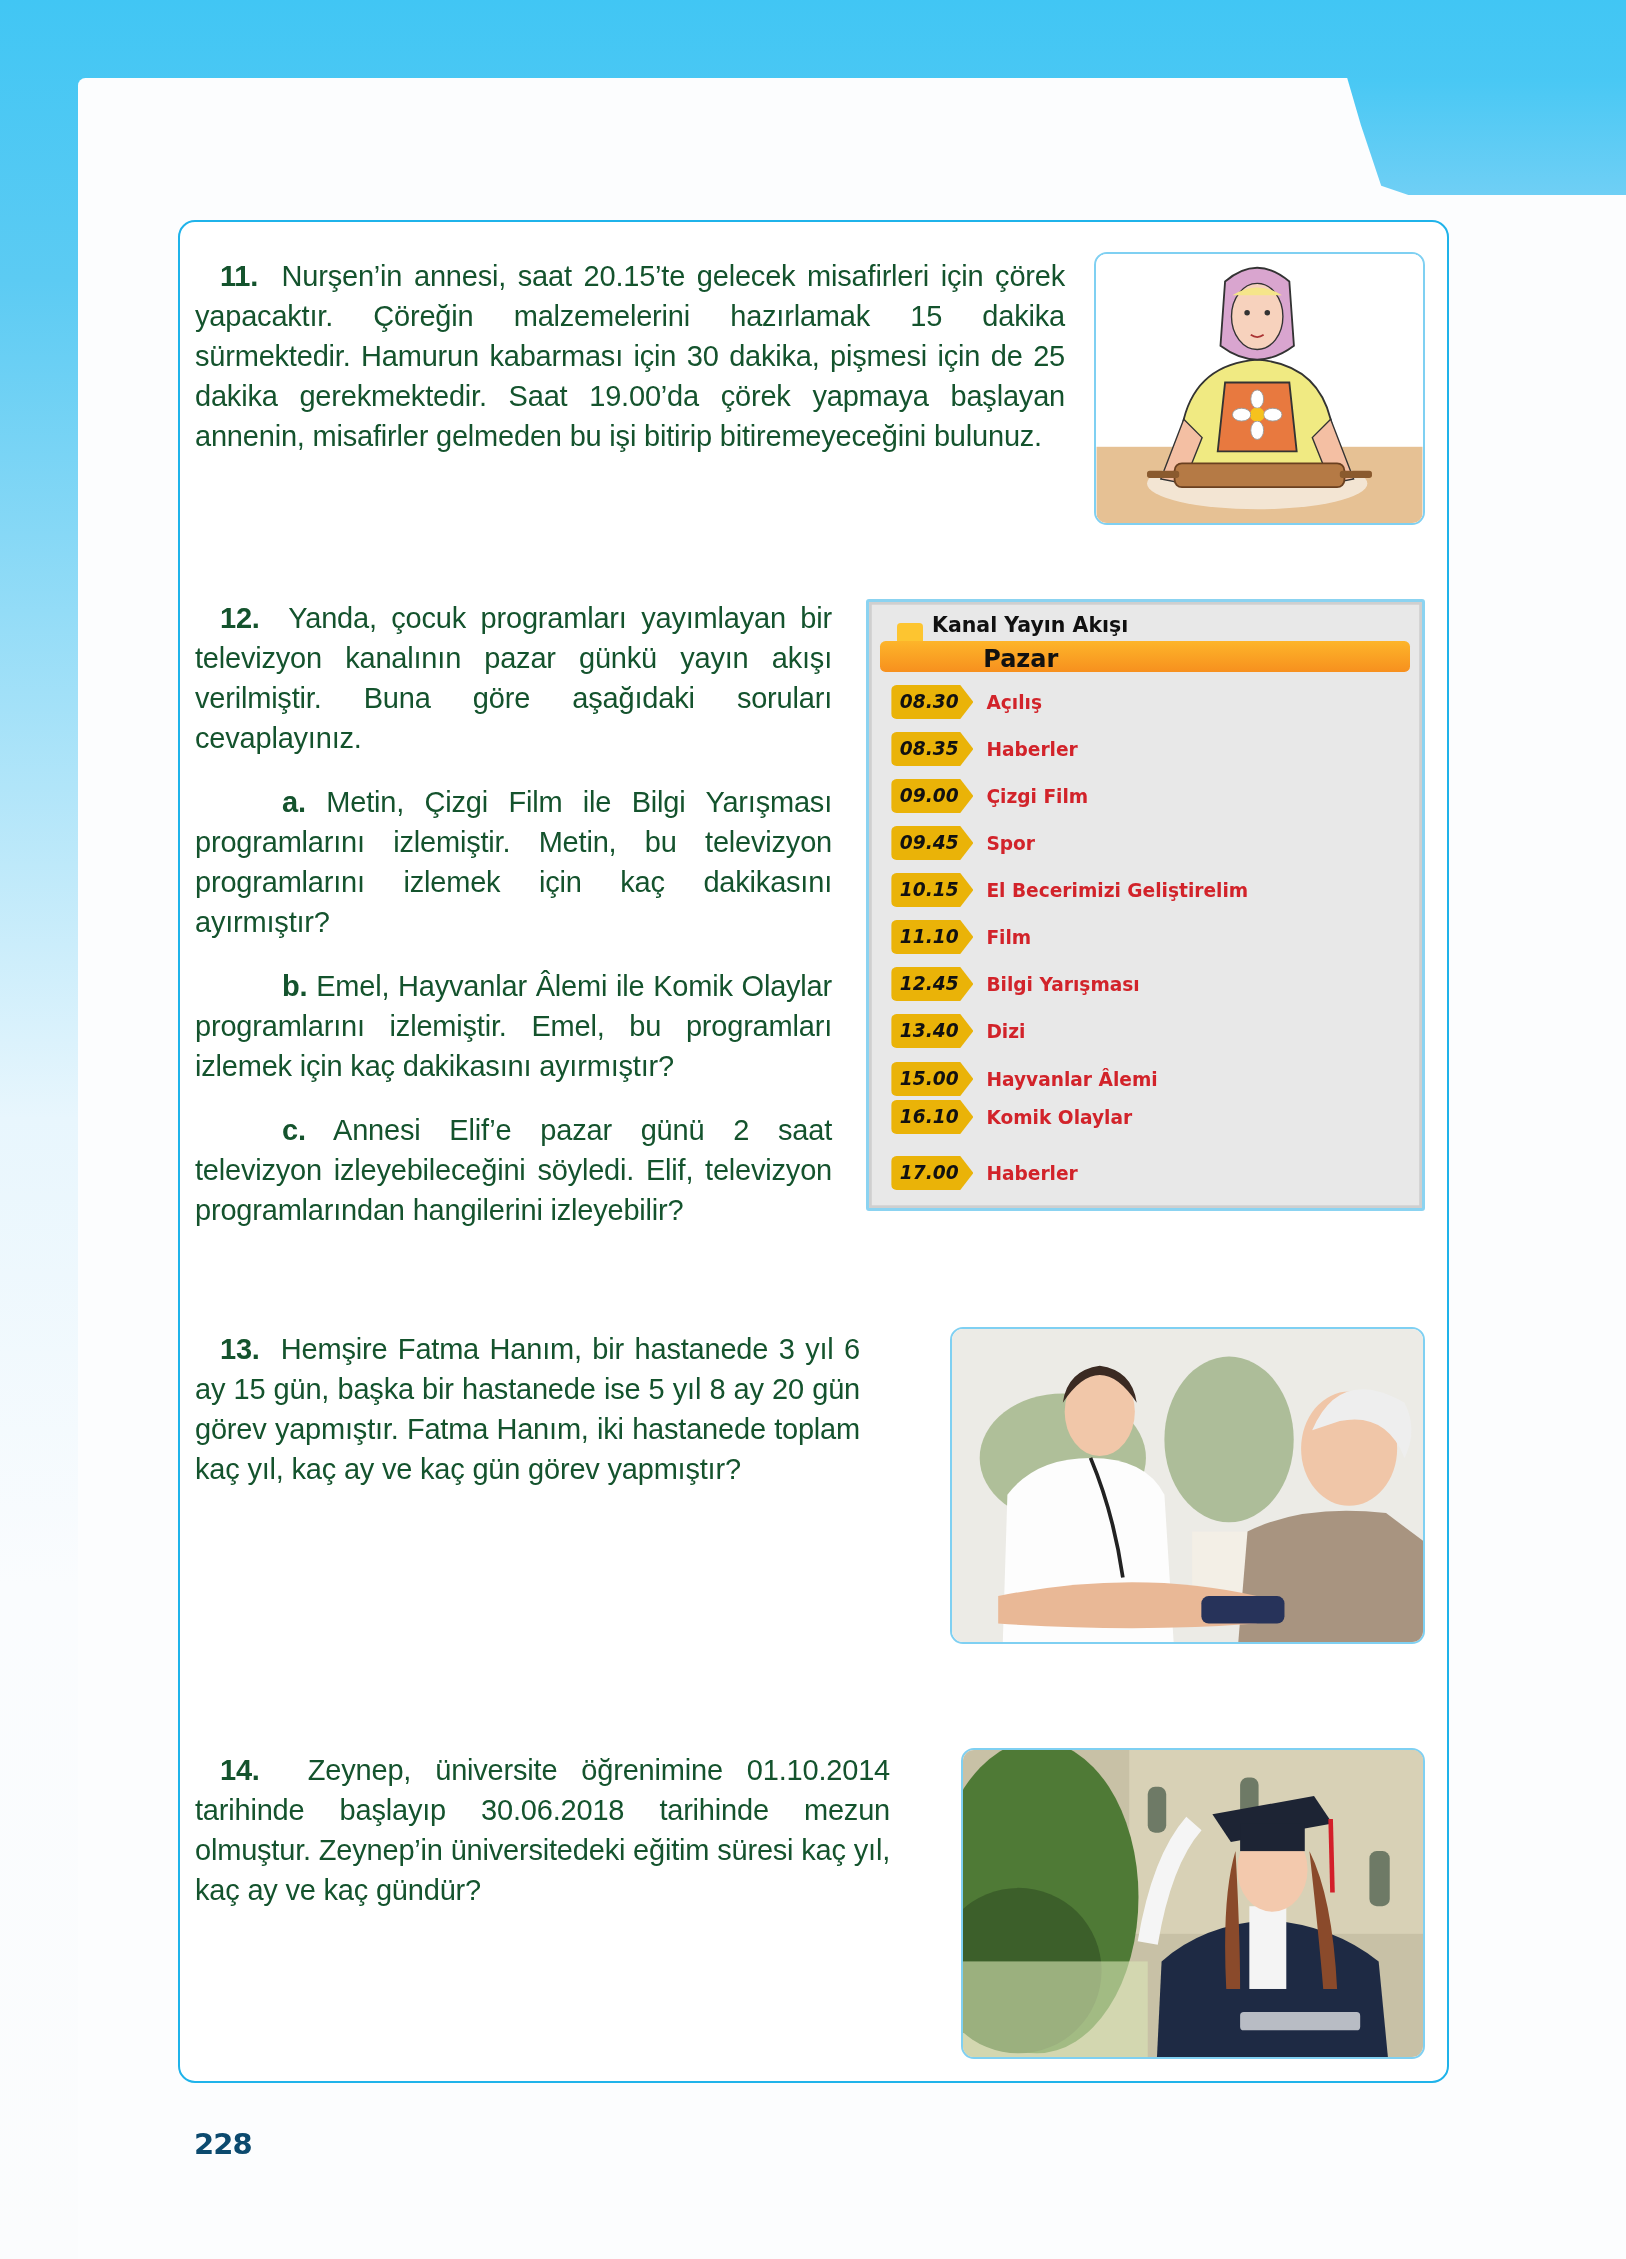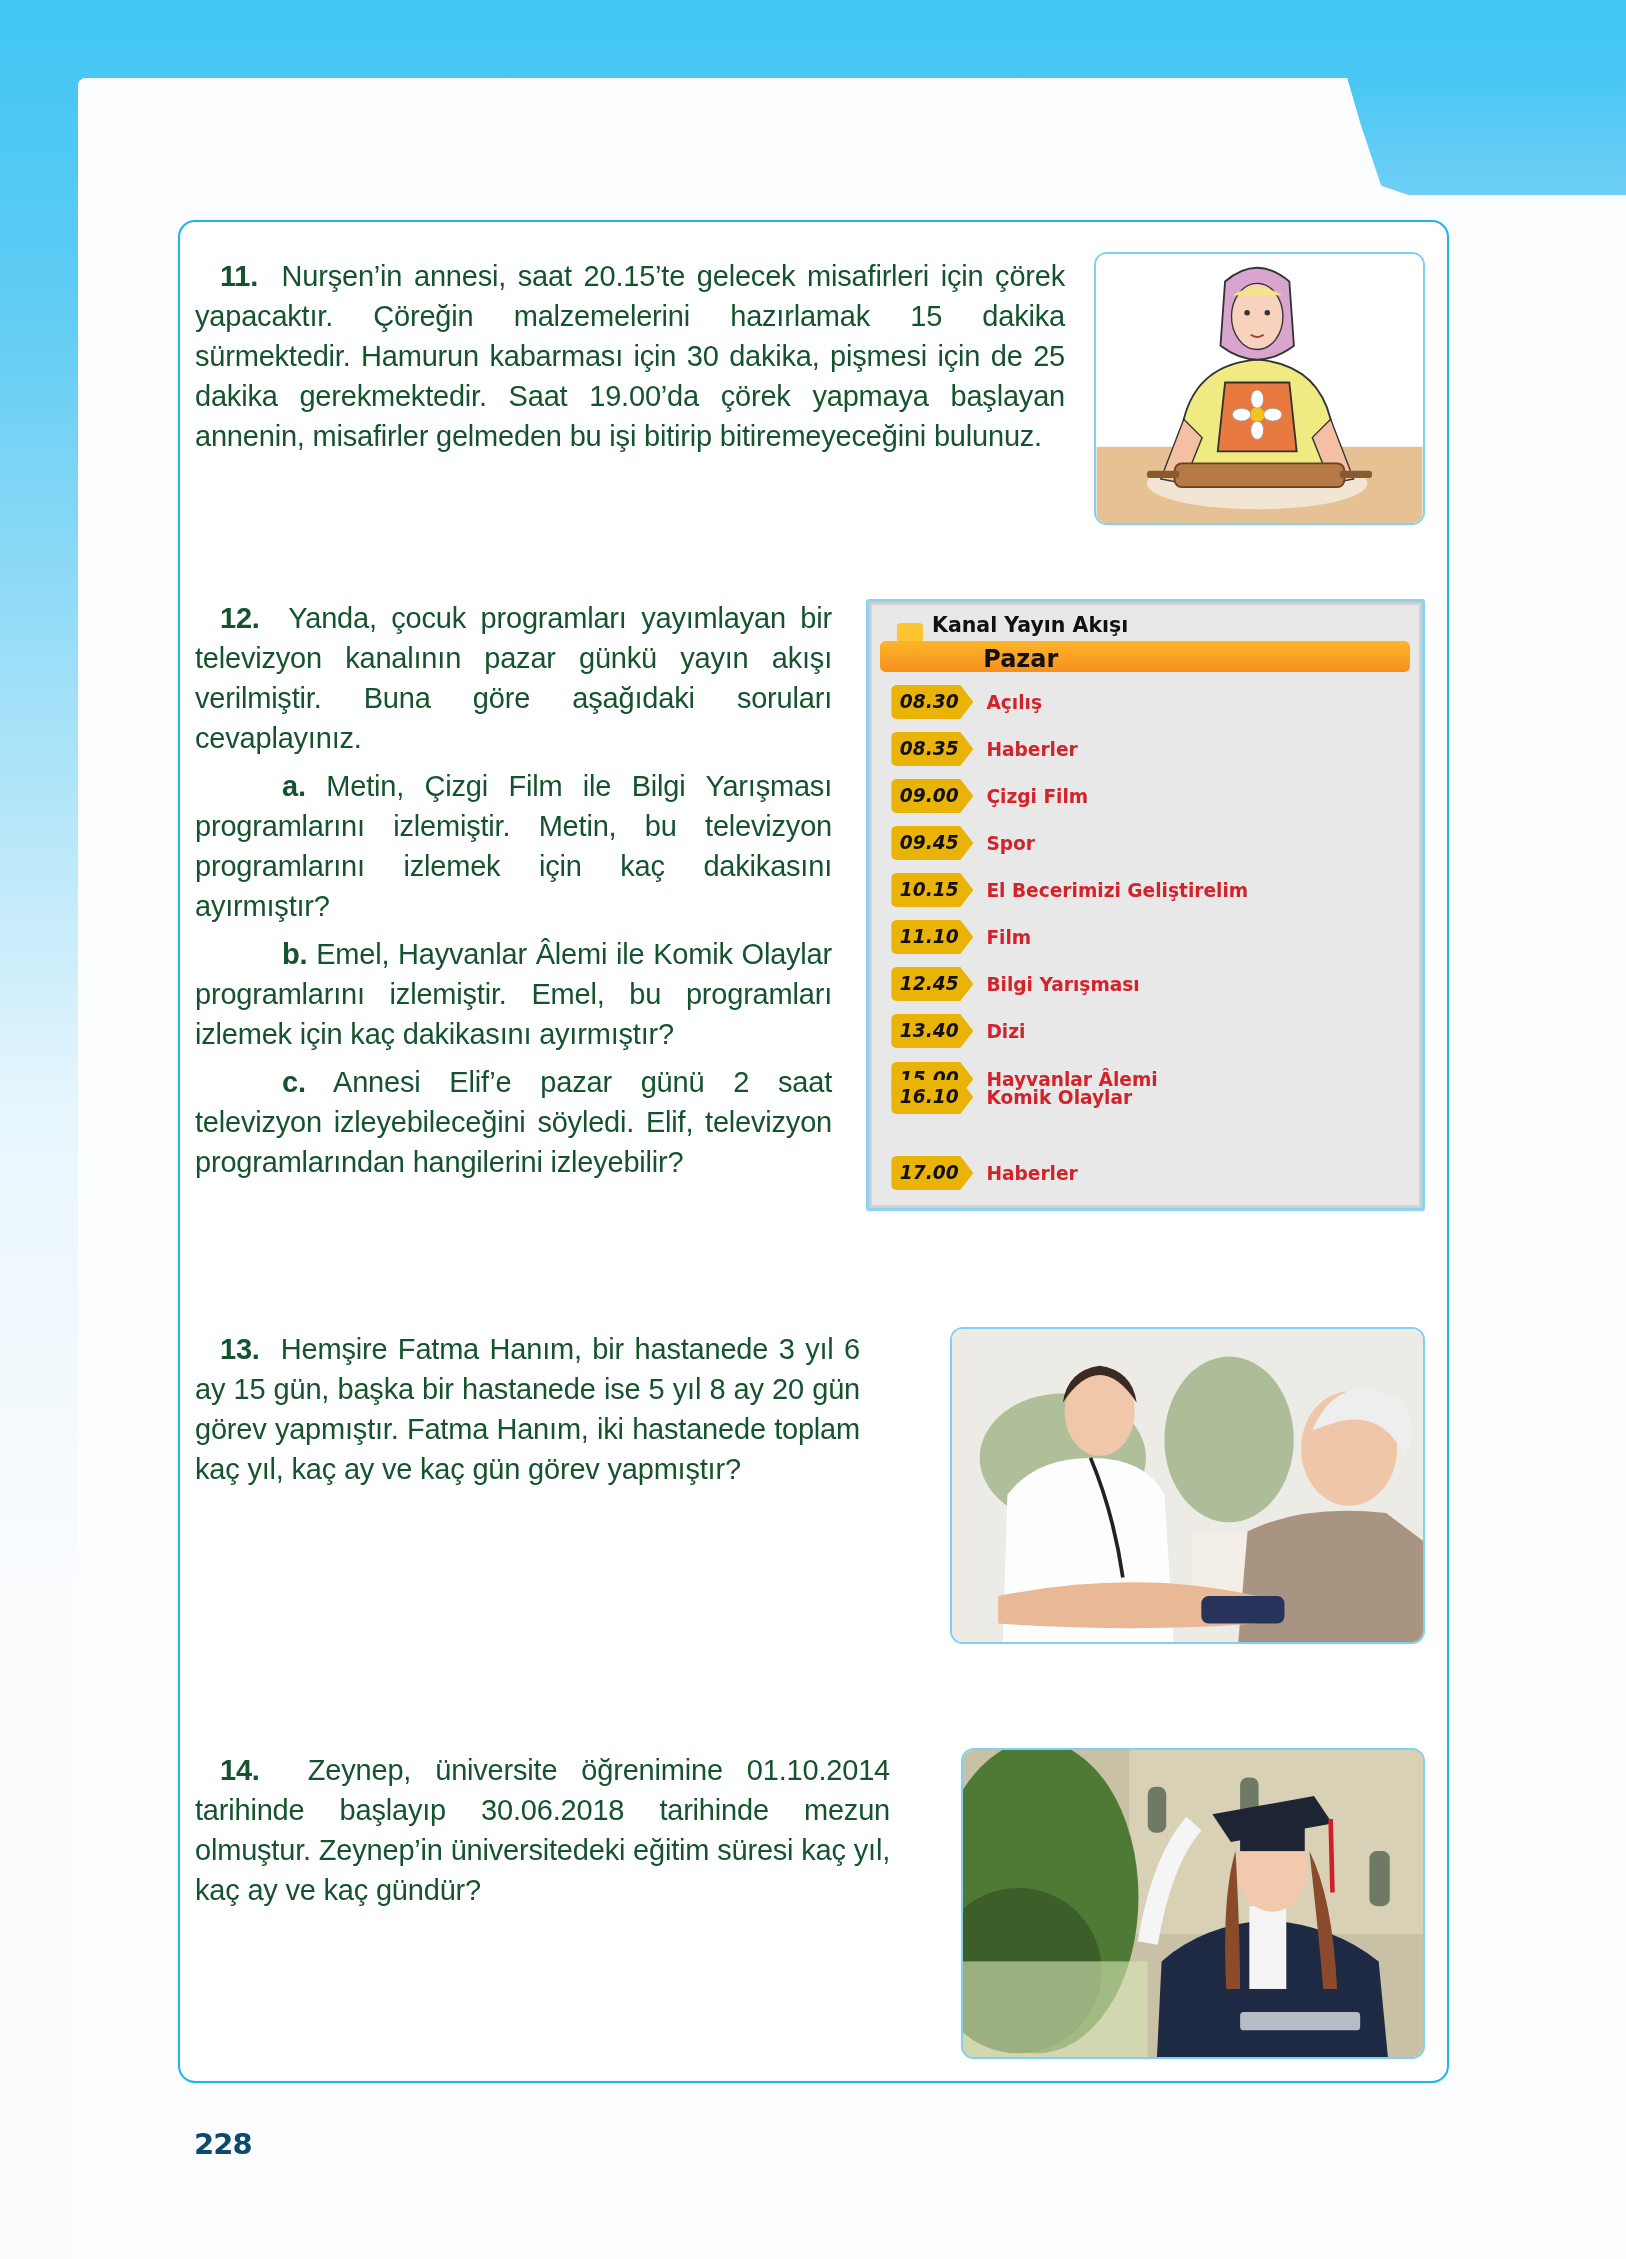--- a/index.html
+++ b/index.html
@@ -32,21 +32,21 @@
   .q-text {
     position: absolute;
     font-size: 29px;
     line-height: 40px;
     text-align: justify;
     color: #14532d;
     letter-spacing: -0.2px;
   }
   .q-num { font-weight: bold; }
   .q-para { text-indent: 25px; }
-  .sub-para { text-indent: 87px; margin-top: 8px; }
+  .sub-para { text-indent: 87px; margin-top: 24px; }
   .sub-letter { font-weight: bold; }
 
   .img-frame {
     position: absolute;
     border: 2.8px solid #7fd0f2;
     border-radius: 13px;
     overflow: hidden;
     background: #fff;
   }
 
@@ -178,21 +178,21 @@
       <span class="tv-prog">Bilgi Yarışması</span>
     </div>
   <div class="tv-row" style="top:412px;">
       <span class="tv-time">13.40</span>
       <span class="tv-prog">Dizi</span>
     </div>
   <div class="tv-row" style="top:460px;">
       <span class="tv-time">15.00</span>
       <span class="tv-prog">Hayvanlar Âlemi</span>
     </div>
-  <div class="tv-row" style="top:478px;justify-content:center;">
+  <div class="tv-row" style="top:498px;justify-content:center;">
       <span class="tv-time">16.10</span>
       <span class="tv-prog">Komik Olaylar</span>
     </div>
   <div class="tv-row" style="top:554px;justify-content:flex-end;">
       <span class="tv-time">17.00</span>
       <span class="tv-prog">Haberler</span>
     </div>
 </div>
 
 <div class="q-text" style="left:195px; top:1329px; width:665px;">

